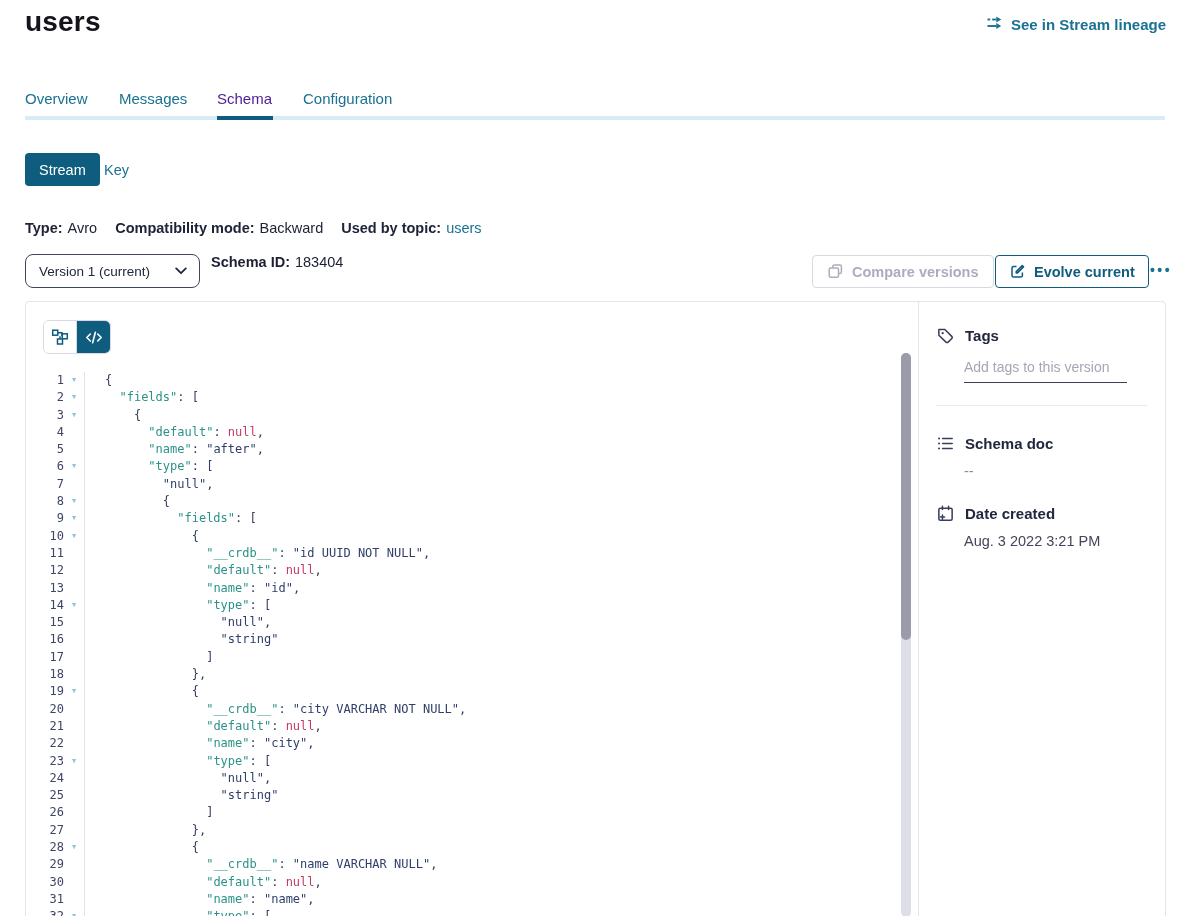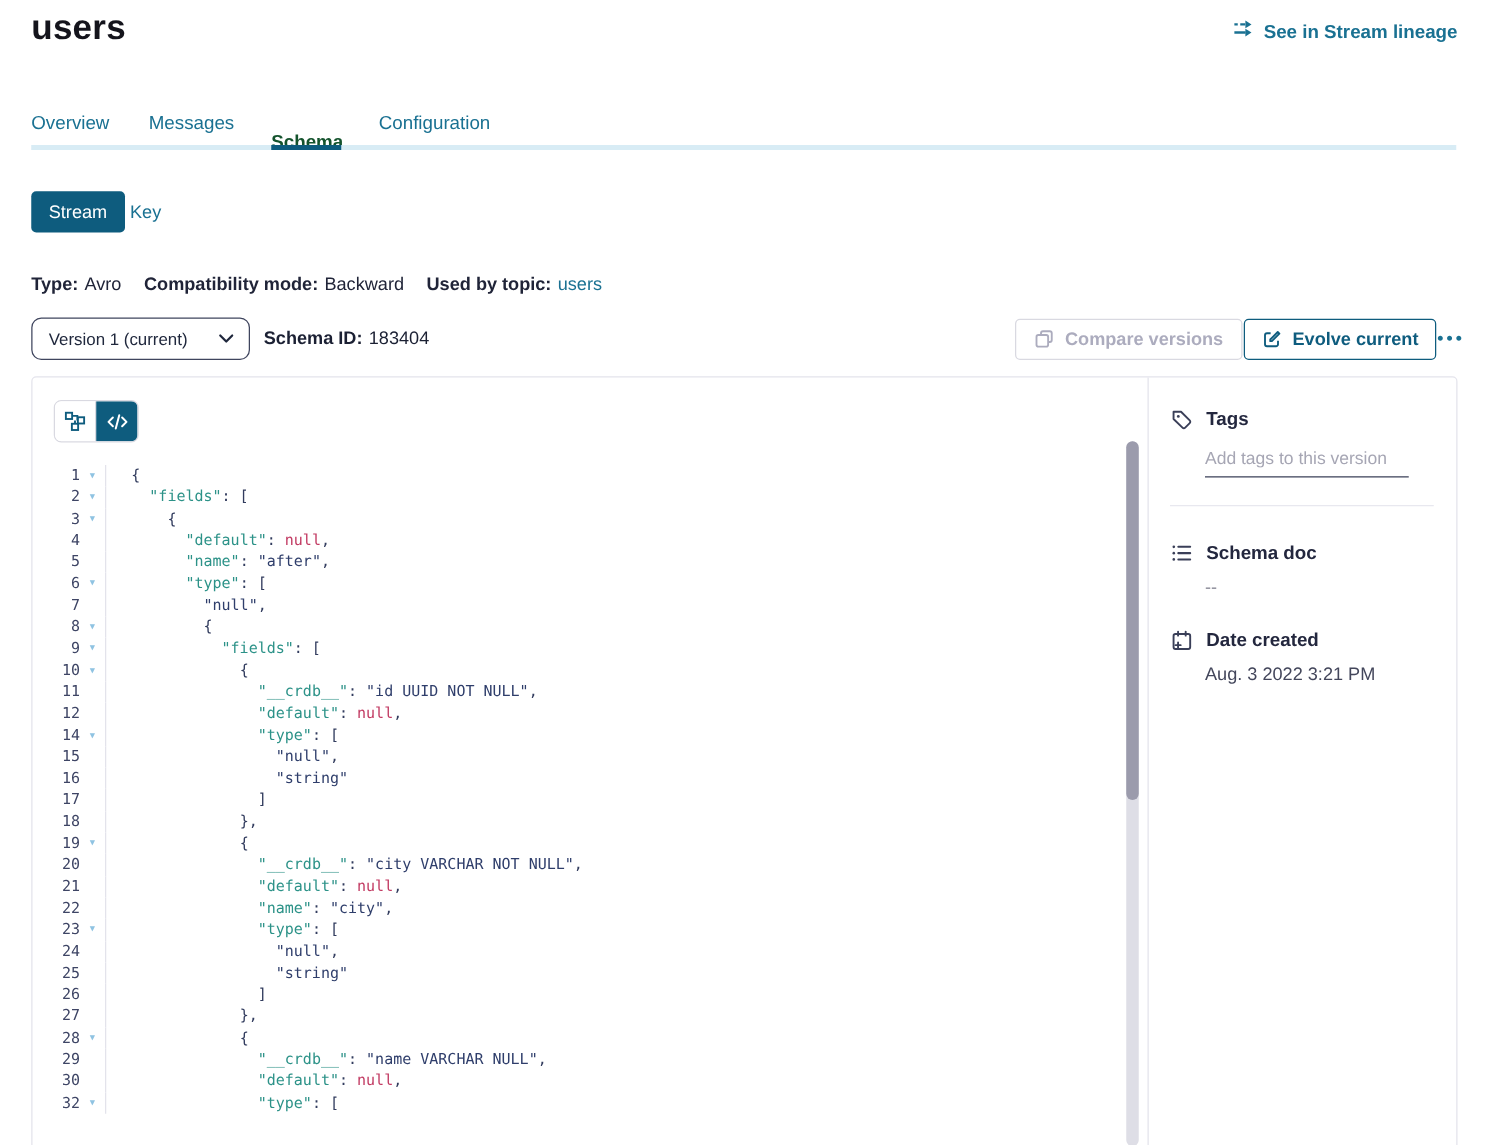--- a/index.html
+++ b/index.html
@@ -7,40 +7,40 @@
               font-family:"Liberation Sans", sans-serif; color:var(--dark,#1B2033); }
   .abs { position:absolute; }
 
   
   .page-title { left:25px; top:6px; font-size:28px; font-weight:700; letter-spacing:.2px; color:#14141c; }
   .lineage-link { right:23px; top:15px; display:flex; align-items:center; gap:7px;
                   color:var(--link,#1A7192); font-size:15px; font-weight:700; cursor:pointer; }
 
   
   .tab { top:90px; font-size:15px; color:var(--link,#1A7192); cursor:pointer; }
-  .tab.active { color:#14532d; font-weight:700;margin-top:15px; }
+  .tab.active { color:#4c1d95; font-weight:400; }
   .tab-underline { left:25px; right:24px; top:116px; height:4px; background:var(--tabline,#D8ECF5); }
   .tab-underline-active { left:217px; top:116px; width:56px; height:4px; background:var(--accent,#0E5C7E); }
 
   
   .value-btn { left:25px; top:153px; height:33px; padding:0 14px; display:flex; align-items:center;
                background:var(--accent,#0E5C7E); color:#fff; font-size:14.5px; border:none; border-radius:4px; cursor:pointer; }
   .key-link { left:104px; top:153px; height:33px; display:flex; align-items:center;
               color:var(--link,#1A7192); font-size:14.5px; cursor:pointer; }
 
   
   .meta-row { left:25px; top:220px; display:flex; gap:18px; font-size:14.5px; color:#202438; }
   .meta-row b { font-weight:700; margin-right:5px; }
   .meta-link { color:var(--link,#1A7192); cursor:pointer; }
 
   
   .version-select { left:25px; top:254px; width:175px; height:34px; border:1px solid #3F455E; border-radius:8px;
                     background:#fff; display:flex; align-items:center; justify-content:space-between;
                     padding:0 12px 0 13px; font-size:13.5px; color:#20283d; cursor:pointer; }
-  .schema-id { left:211px; top:254px; height:34px; display:flex; align-items:center; font-size:14.5px; }
+  .schema-id { left:211px; top:254px; height:34px; display:flex; font-size:14.5px; }
   .schema-id b { margin-right:5px; }
   .btn { height:33px; display:flex; align-items:center; gap:8px; border-radius:4px;
          font-size:14.5px; font-weight:700; background:#fff; cursor:pointer; }
   .compare-btn { left:812px; top:255px; padding:0 14px; border:1px solid var(--disabled-border,#D9D9E1);
                  color:var(--disabled-text,#ACACBE); cursor:default; }
   .evolve-btn { left:995px; top:255px; padding:0 13px; border:1px solid var(--accent,#0E5C7E); color:var(--accent,#0E5C7E); }
   .more-btn { left:1144px; top:253px; width:34px; height:34px; display:flex; align-items:center; justify-content:center;
               color:var(--link,#1A7192); font-size:14px; letter-spacing:2.5px; font-weight:700; cursor:pointer; }
 
   
@@ -253,20 +253,27 @@
       </div>
       <div class="cl">
         <div class="gut">
           <span class="ln">12</span>
           <span class="ar"></span>
         </div>
         <div class="code">              <span class="tk-k">"default"</span><span class="tk-p">: </span><span class="tk-x">null</span><span class="tk-p">,</span></div>
       </div>
       <div class="cl">
         <div class="gut">
+          <span class="ln">13</span>
+          <span class="ar"></span>
+        </div>
+        <div class="code">              <span class="tk-k">"name"</span><span class="tk-p">: </span><span class="tk-s">"id"</span><span class="tk-p">,</span></div>
+      </div>
+      <div class="cl">
+        <div class="gut">
           <span class="ln">14</span>
           <span class="ar">▼</span>
         </div>
         <div class="code">              <span class="tk-k">"type"</span><span class="tk-p">: [</span></div>
       </div>
       <div class="cl">
         <div class="gut">
           <span class="ln">15</span>
           <span class="ar"></span>
         </div>
@@ -369,20 +376,27 @@
           <span class="ar"></span>
         </div>
         <div class="code">              <span class="tk-k">"__crdb__"</span><span class="tk-p">: </span><span class="tk-s">"name VARCHAR NULL"</span><span class="tk-p">,</span></div>
       </div>
       <div class="cl">
         <div class="gut">
           <span class="ln">30</span>
           <span class="ar"></span>
         </div>
         <div class="code">              <span class="tk-k">"default"</span><span class="tk-p">: </span><span class="tk-x">null</span><span class="tk-p">,</span></div>
+      </div>
+      <div class="cl">
+        <div class="gut">
+          <span class="ln">31</span>
+          <span class="ar"></span>
+        </div>
+        <div class="code">              <span class="tk-k">"name"</span><span class="tk-p">: </span><span class="tk-s">"name"</span><span class="tk-p">,</span></div>
       </div>
       <div class="cl">
         <div class="gut">
           <span class="ln">32</span>
           <span class="ar">▼</span>
         </div>
         <div class="code">              <span class="tk-k">"type"</span><span class="tk-p">: [</span></div>
       </div>
     </div>
 

